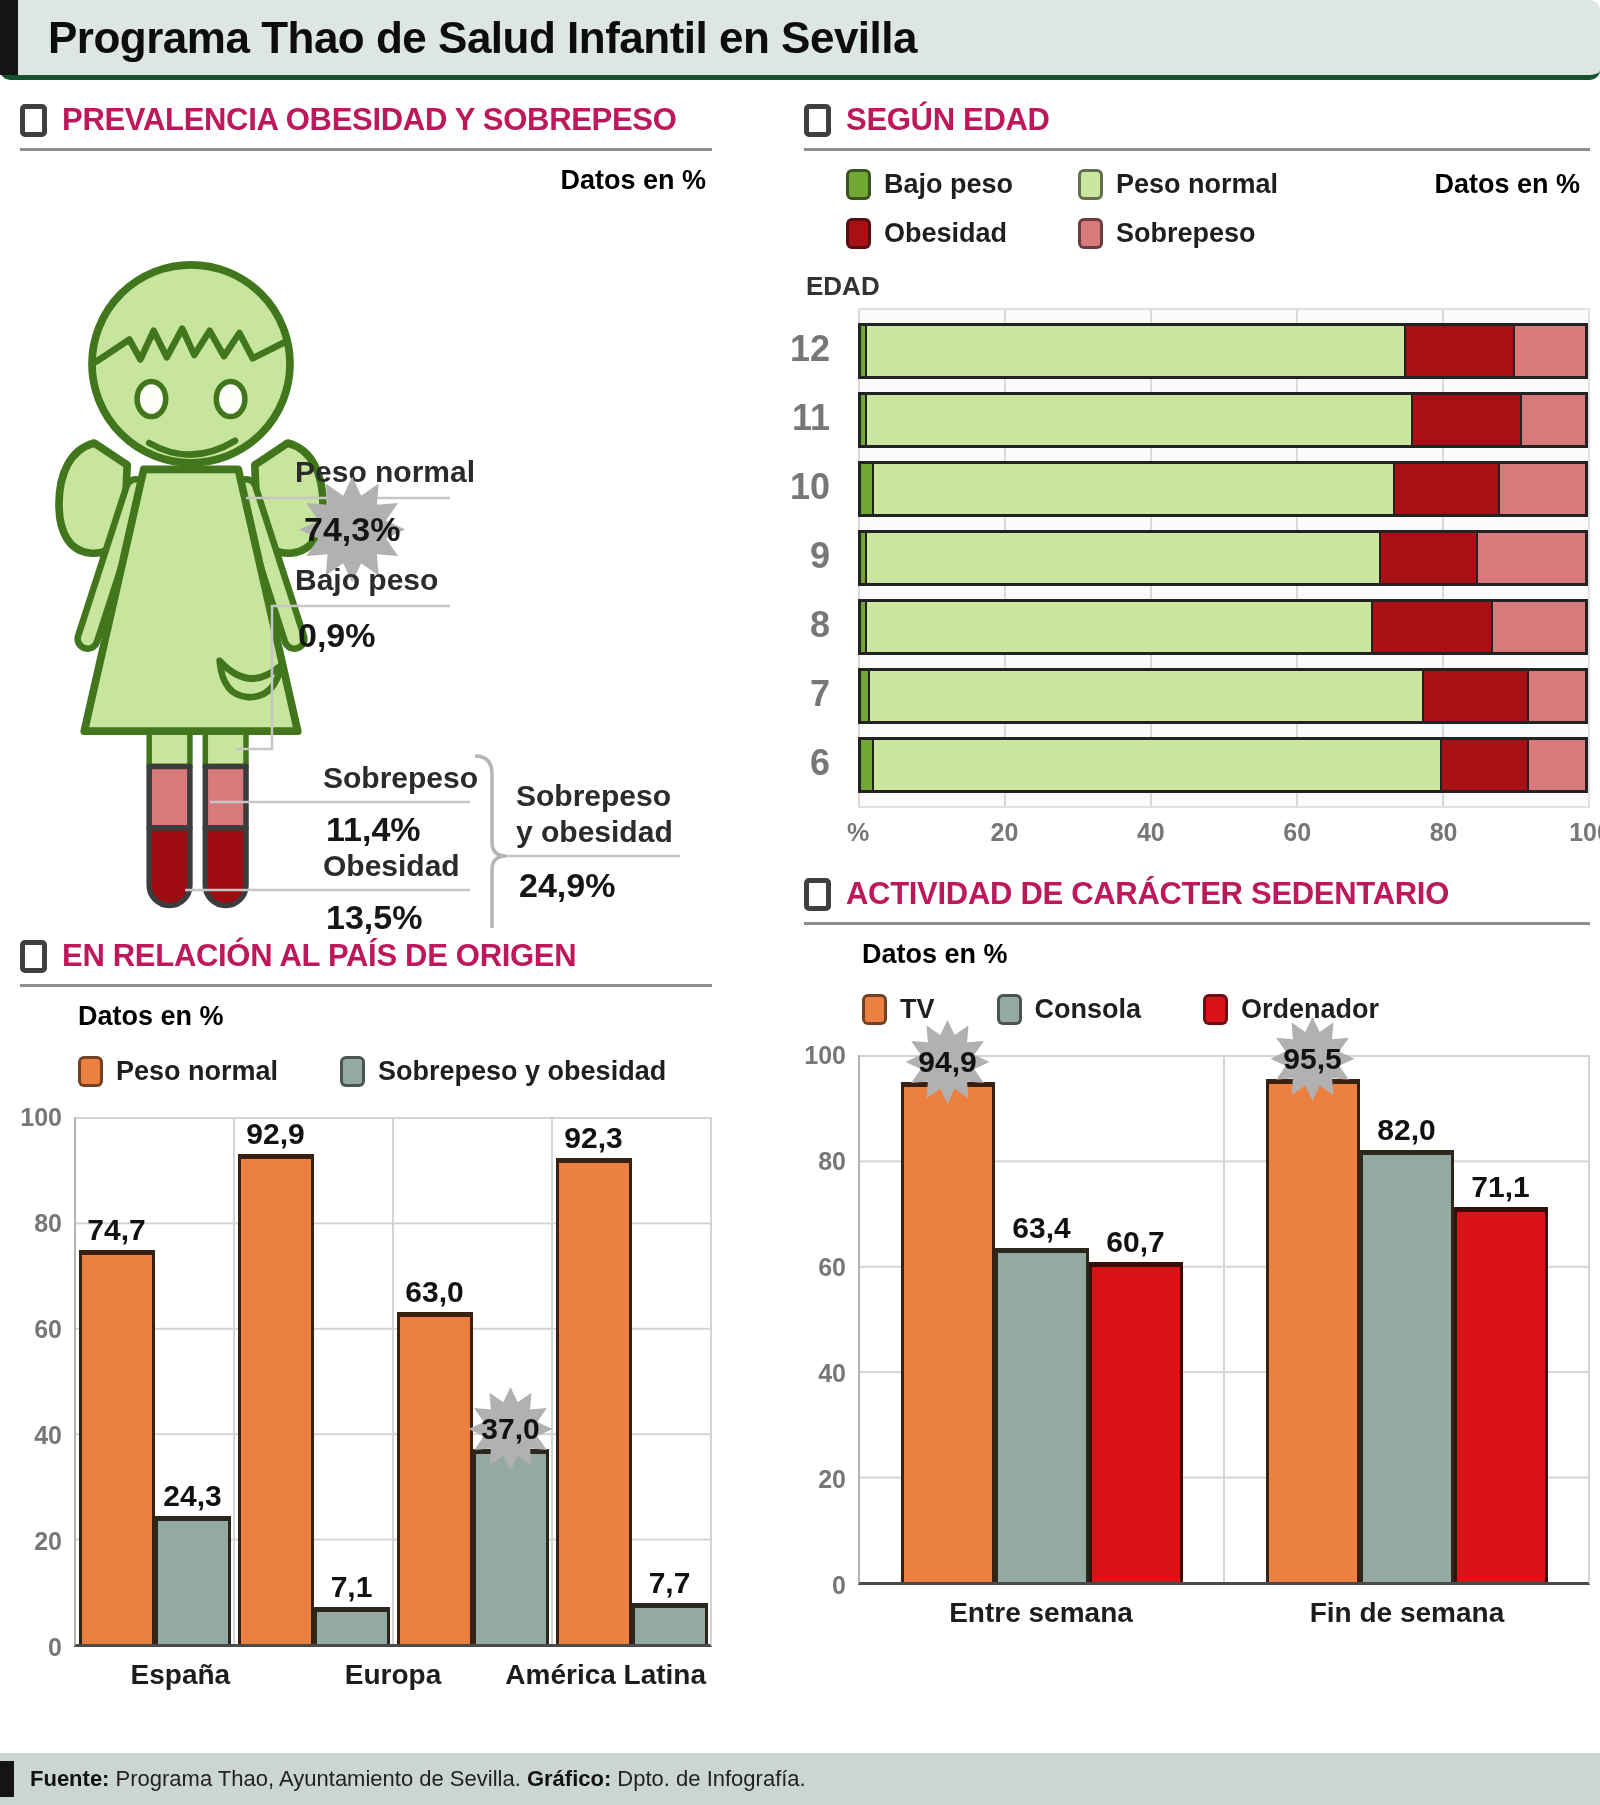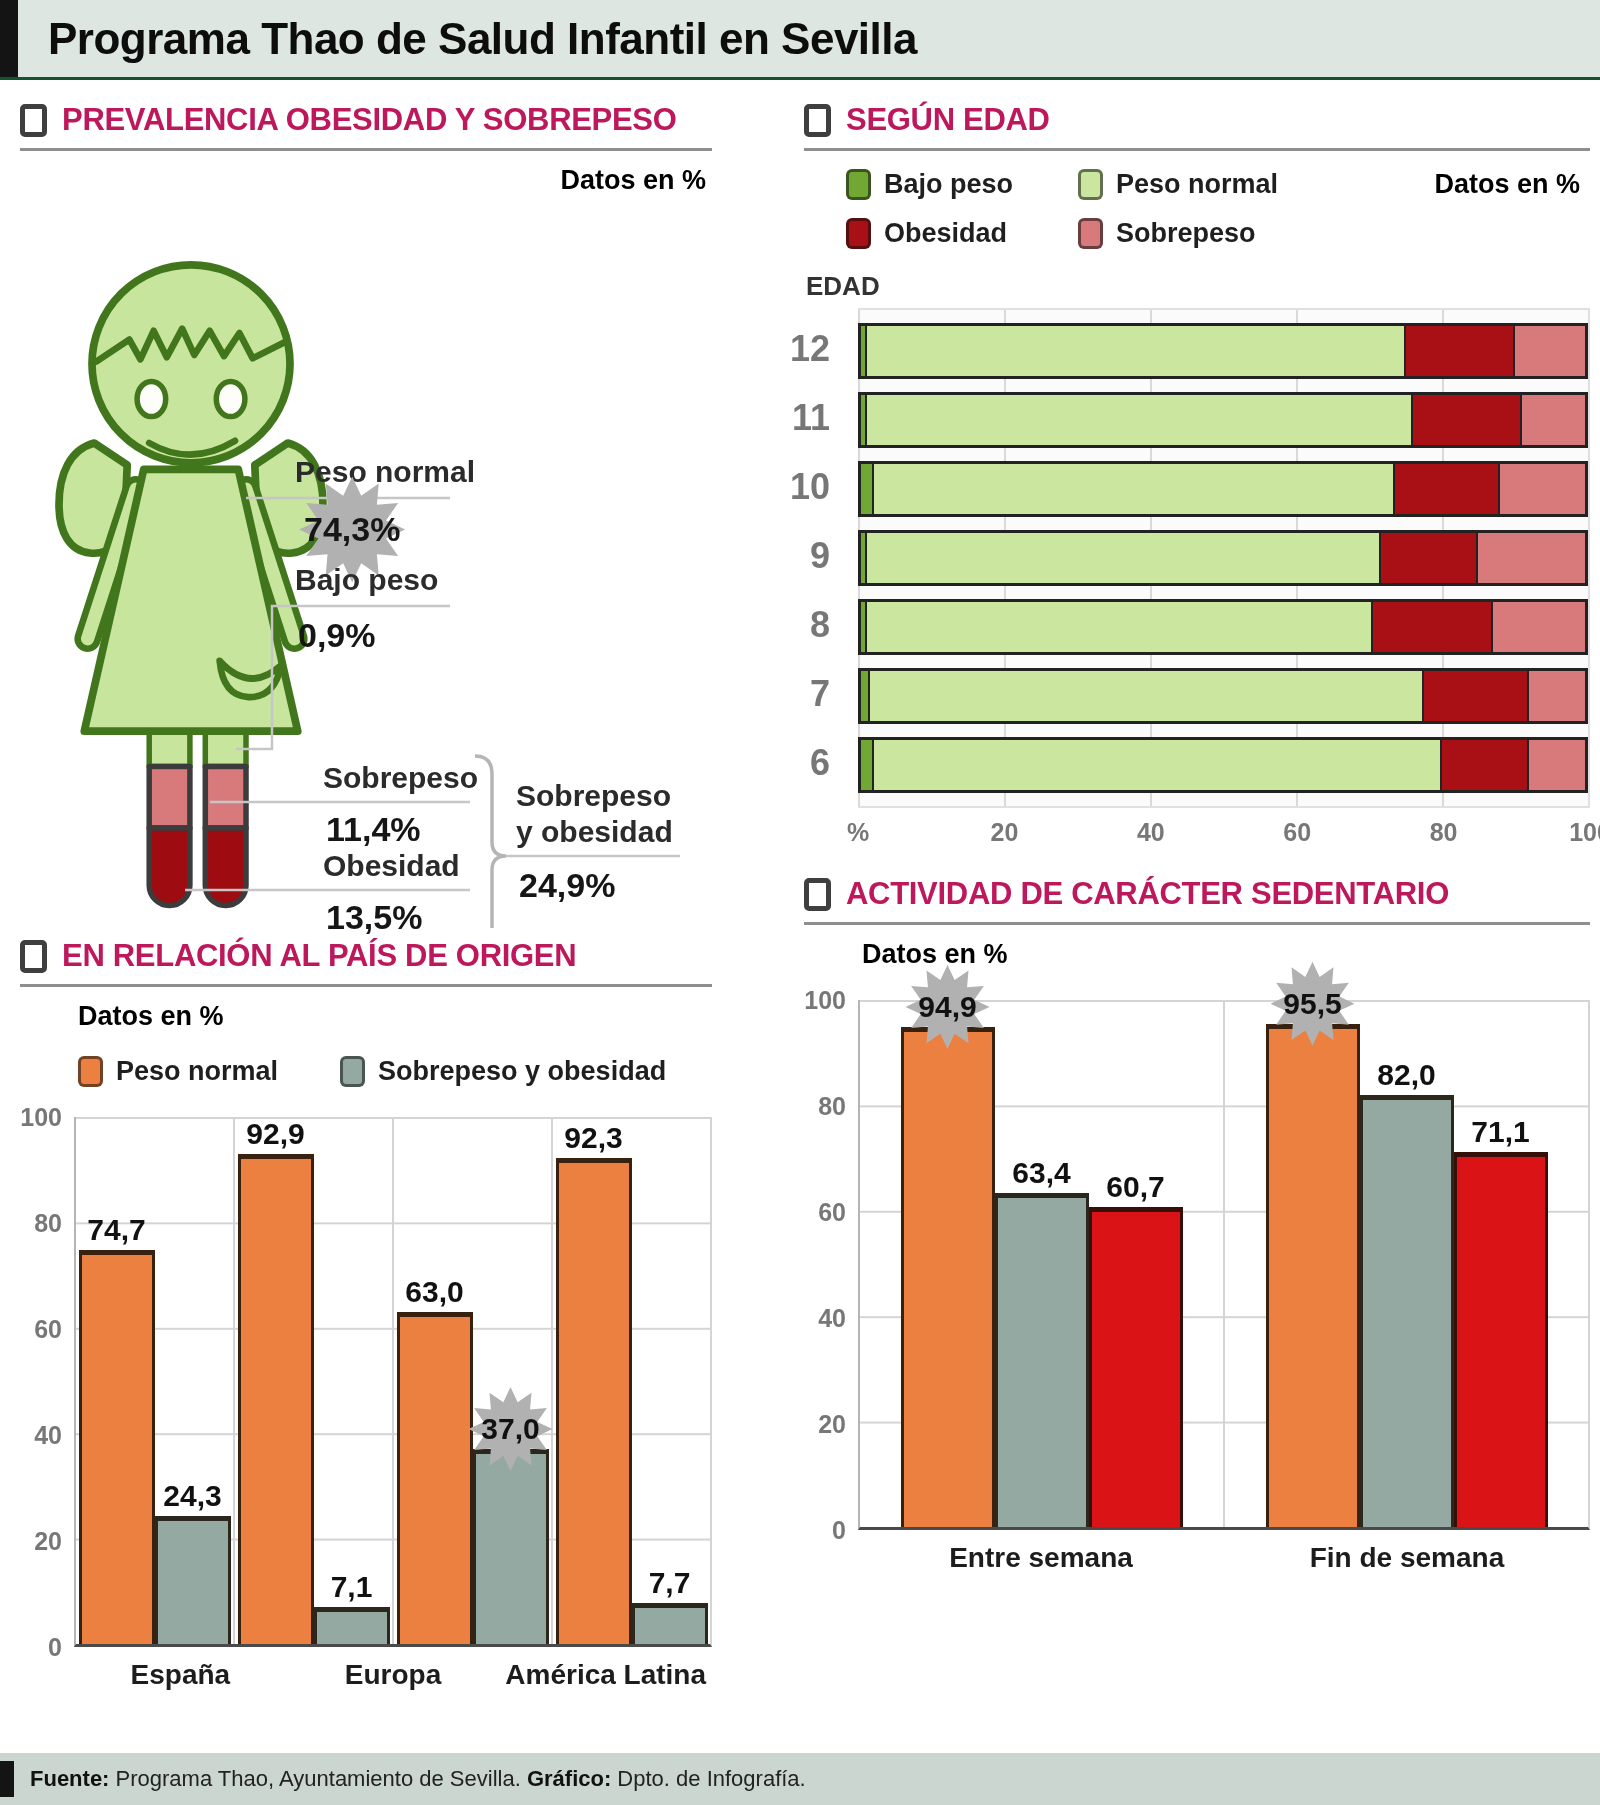--- a/index.html
+++ b/index.html
@@ -1,21 +1,21 @@
 <!DOCTYPE html>
 <html><head>
 <meta charset="utf-8">
 <style>
   * { box-sizing: border-box; margin: 0; padding: 0; }
   html,body { background:#fff; }
   body { font-family: "Liberation Sans", sans-serif; width:1600px; height:1805px; overflow:hidden; }
   .page { width:1600px; height:1805px; display:flex; flex-direction:column; background:#fff; }
 
   
-  .topbar { height:80px; background:#dde6e0; border-bottom:3px solid #14532d; display:flex; align-items:stretch; flex-shrink:0; }
+  .topbar { height:80px; background:#dde6e0; border-bottom:5px solid #14532d; display:flex; align-items:stretch; flex-shrink:0;border-radius:10px; }
   .topbar-accent { width:18px; background:#141414; }
   .topbar h1 { align-self:center; margin-left:30px; font-size:44px; font-weight:bold; color:#0d0d0d; letter-spacing:-0.5px; }
   .botbar { margin-top:auto; height:52px; background:#cbd6d0; display:flex; align-items:center; flex-shrink:0; }
   .botbar-accent { width:14px; height:36px; background:#141414; }
   .botbar p { margin-left:16px; font-size:22px; color:#222; }
   .botbar b { font-weight:bold; color:#111; }
 
   
   .content { display:flex; padding:22px 6px 0 20px; gap:92px; flex:1; }
   .col-left  { width:692px; flex-shrink:0; }
@@ -358,20 +358,34 @@
           </div>
       </section>
 
       <section class="panel" style="margin-top:26px;">
         <div class="ptitle">
           <span class="pbox"></span>
           <h2>ACTIVIDAD DE CARÁCTER SEDENTARIO</h2>
         </div>
         <div class="prule"></div>
         <div class="datos ind">Datos en %</div>
+        <div class="legendrow">
+          <span class="litem">
+              <i class="sw" style="background: rgb(236, 128, 64);"></i>
+              <span>TV</span>
+            </span>
+          <span class="litem">
+              <i class="sw" style="background: rgb(147, 169, 162);"></i>
+              <span>Consola</span>
+            </span>
+          <span class="litem">
+              <i class="sw" style="background: rgb(218, 19, 23);"></i>
+              <span>Ordenador</span>
+            </span>
+        </div>
         <div class="gchart">
           <div class="yaxis" id="sed-yaxis">
               <span class="ytick" style="bottom: 100%;">100</span>
               <span class="ytick" style="bottom: 80%;">80</span>
               <span class="ytick" style="bottom: 60%;">60</span>
               <span class="ytick" style="bottom: 40%;">40</span>
               <span class="ytick" style="bottom: 20%;">20</span>
               <span class="ytick" style="bottom: 0%;">0</span>
             </div>
           <div class="gplot" id="sed-plot">

